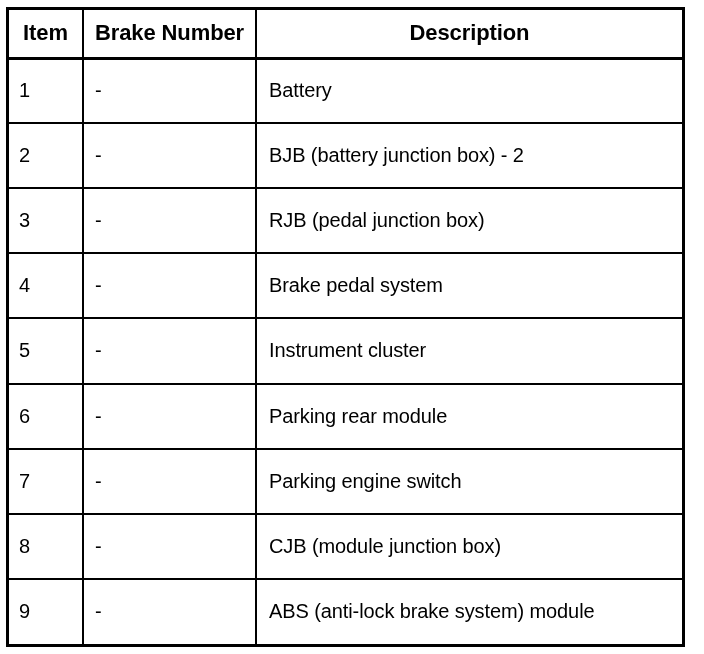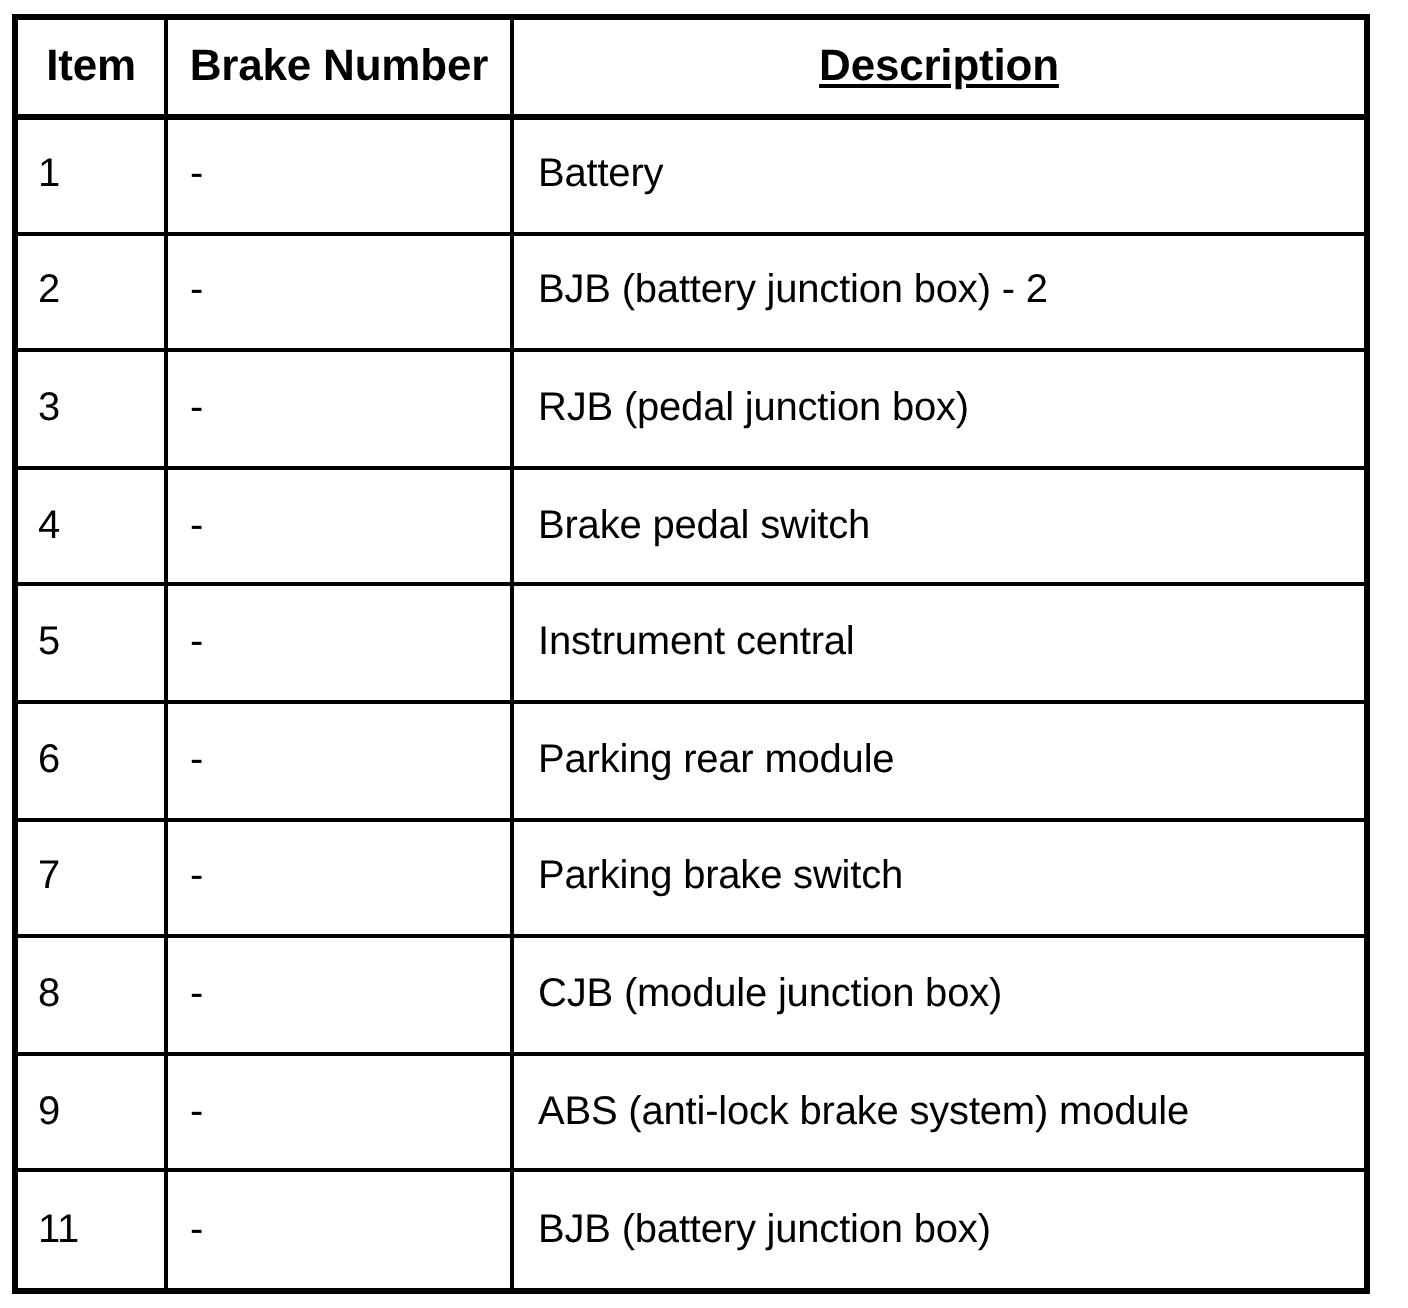--- a/index.html
+++ b/index.html
@@ -55,21 +55,20 @@
     font-weight: bold;
     font-size: 22px;
     text-align: center;
     vertical-align: middle;
     padding: 0 6px;
     letter-spacing: -0.1px;
     white-space: nowrap;
   }
   thead th.last-col {
     border-right: none;
-    text-decoration: underline;
   }
 
   tbody tr.data-row {
     height: 53.5px;
   }
 
   tbody td {
     border-right: 2px solid #000000;
     border-top: 2px solid #000000;
     font-size: 20px;
@@ -121,48 +120,43 @@
             <td class="cell-desc last-col">BJB (battery junction box) - 2</td>
           </tr>
           <tr class="data-row">
             <td class="cell-item">3</td>
             <td class="cell-part">-</td>
             <td class="cell-desc last-col">RJB (pedal junction box)</td>
           </tr>
           <tr class="data-row">
             <td class="cell-item">4</td>
             <td class="cell-part">-</td>
-            <td class="cell-desc last-col">Brake pedal switch</td>
+            <td class="cell-desc last-col">Brake pedal system</td>
           </tr>
           <tr class="data-row">
             <td class="cell-item">5</td>
             <td class="cell-part">-</td>
-            <td class="cell-desc last-col">Instrument central</td>
+            <td class="cell-desc last-col">Instrument cluster</td>
           </tr>
           <tr class="data-row">
             <td class="cell-item">6</td>
             <td class="cell-part">-</td>
             <td class="cell-desc last-col">Parking rear module</td>
           </tr>
           <tr class="data-row">
             <td class="cell-item">7</td>
             <td class="cell-part">-</td>
-            <td class="cell-desc last-col">Parking brake switch</td>
+            <td class="cell-desc last-col">Parking engine switch</td>
           </tr>
           <tr class="data-row">
             <td class="cell-item">8</td>
             <td class="cell-part">-</td>
             <td class="cell-desc last-col">CJB (module junction box)</td>
           </tr>
           <tr class="data-row">
             <td class="cell-item">9</td>
             <td class="cell-part">-</td>
             <td class="cell-desc last-col">ABS (anti-lock brake system) module</td>
           </tr>
-          <tr class="data-row">
-            <td class="cell-item">11</td>
-            <td class="cell-part">-</td>
-            <td class="cell-desc last-col">BJB (battery junction box)</td>
-          </tr>
         </tbody>
     </table>
   </div>
 </div>
 
 </body></html>

